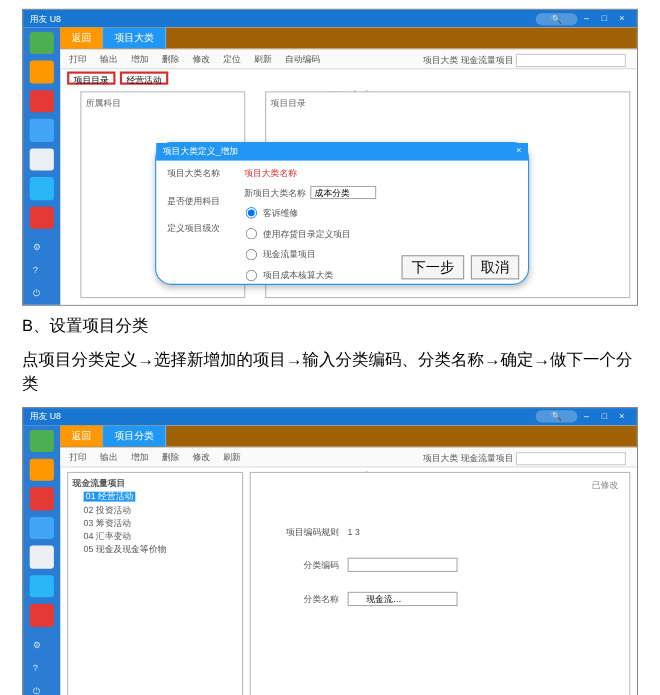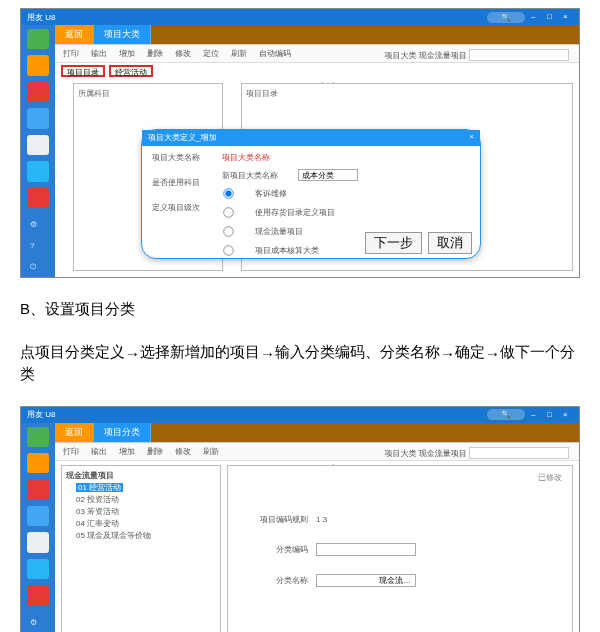--- a/index.html
+++ b/index.html
@@ -55,40 +55,40 @@
     .panel { border: 1px solid #bbb; background: #fff; margin-left: 12px; }
     .panel-left { flex: 0 0 150px; padding: 4px; font-size: 8px; color: #666; }
     .panel-right { flex: 1; padding: 4px; font-size: 8px; color: #666; }
     
     
     .modal { position: absolute; left: 120px; top: 120px; width: 340px; height: 130px; background: #fff; border: 1px solid #2196f3; border-radius: 15px; box-shadow: 0 2px 6px rgba(0,0,0,0.25); font-size: 8px; }
     .modal .modal-head { height: 16px; background: #2196f3; color: #fff; padding: 2px 6px; font-size: 8px; display:flex; justify-content:space-between; }
     .modal .modal-body { padding: 6px 10px; display: flex; gap: 10px; }
     .modal .col-labels { flex: 0 0 60px; display: flex; flex-direction: column; gap: 14px; color: #555; }
     .modal .col-options { flex: 1; display: flex; flex-direction: column; gap: 6px; color: #555; }
-    .modal .opt { display: flex; align-items: center; gap: 20px; }
+    .modal .opt { display: flex; align-items: center; gap: 4px; }
     .modal input[type="radio"] { transform: scale(0.8); }
     .modal input[type="text"] { border: 1px solid #aaa; height: 12px; font-size: 8px; padding: 0 3px; }
     .modal .sel { border: 1px solid #ff9800; height: 12px; flex:1; }
     .modal-footer { position:absolute; bottom:4px; right:8px; display:flex; gap:6px; }
     .modal-footer .btn { border:1px solid #999; background:#f5f5f5; padding:1px 8px; font-size:13px; }
     
     
     .tree { position: absolute; top: 42px; left: 6px; width: 160px; bottom: 6px; border: 1px solid #bbb; background: #fff; padding: 4px; font-size: 8px; color: #555; line-height: 1.5; }
     .tree .root { font-weight: bold; }
     .tree .node { padding-left: 10px; }
     .tree .sel-node { background: #2196f3; color: #fff; padding: 0 2px; }
     .detail { position: absolute; top: 42px; left: 172px; right: 6px; bottom: 6px; border: 1px solid #bbb; background: #fff; padding: 30px 24px; font-size: 8px; color: #555; }
     .detail .frow { display: flex; gap: 8px; margin: 18px 0; align-items: center; }
     .detail .flabel { flex: 0 0 56px; text-align: right; }
-    .detail input { border: 1px solid #aaa; height: 13px; padding: 0 4px; font-size: 8px; width: 100px; text-align: right; }
+    .detail input { border: 1px solid #aaa; height: 13px; padding: 0 16px; font-size: 8px; width: 100px; }
     .det-head { position:absolute; top:6px; right:10px; font-size:8px; color:#888; }
     
     
-    .caption { font-size: 15px; color: #000; margin: 20px 0; line-height: 1.5; }
+    .caption { font-size: 15px; color: #000; margin: 8px 0; line-height: 1.5; }
   </style>
 </head>
 <body>
 
 <div class="doc">
 
   <div class="screenshot shot1">
     <div class="titlebar">
       <span class="app-name">用友 U8</span>
       <span class="spacer"></span>

